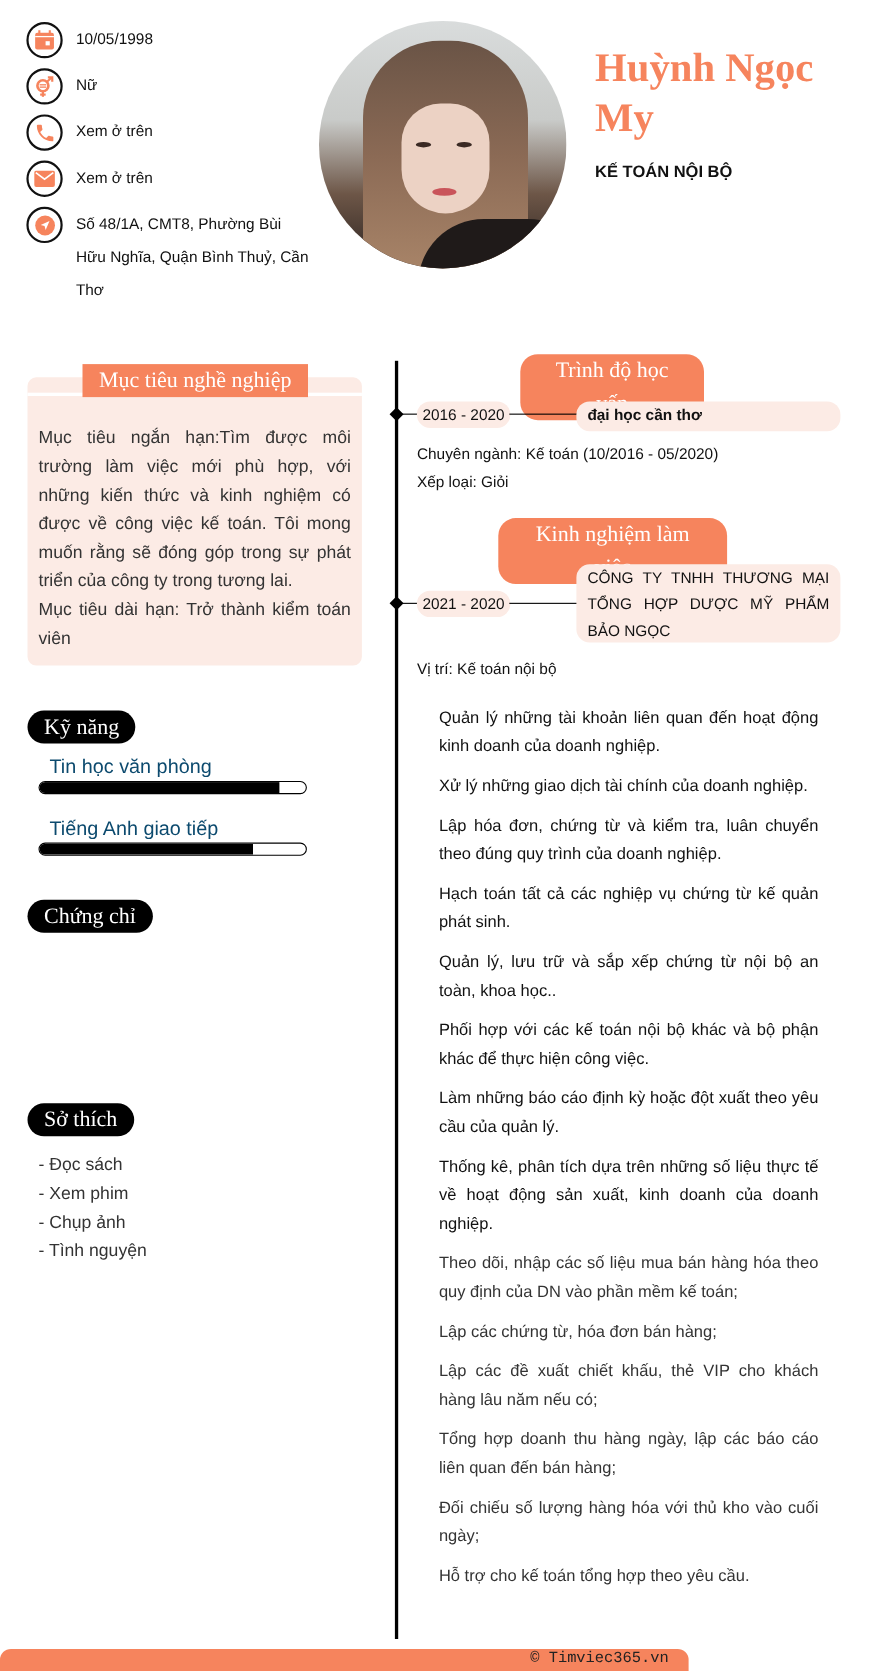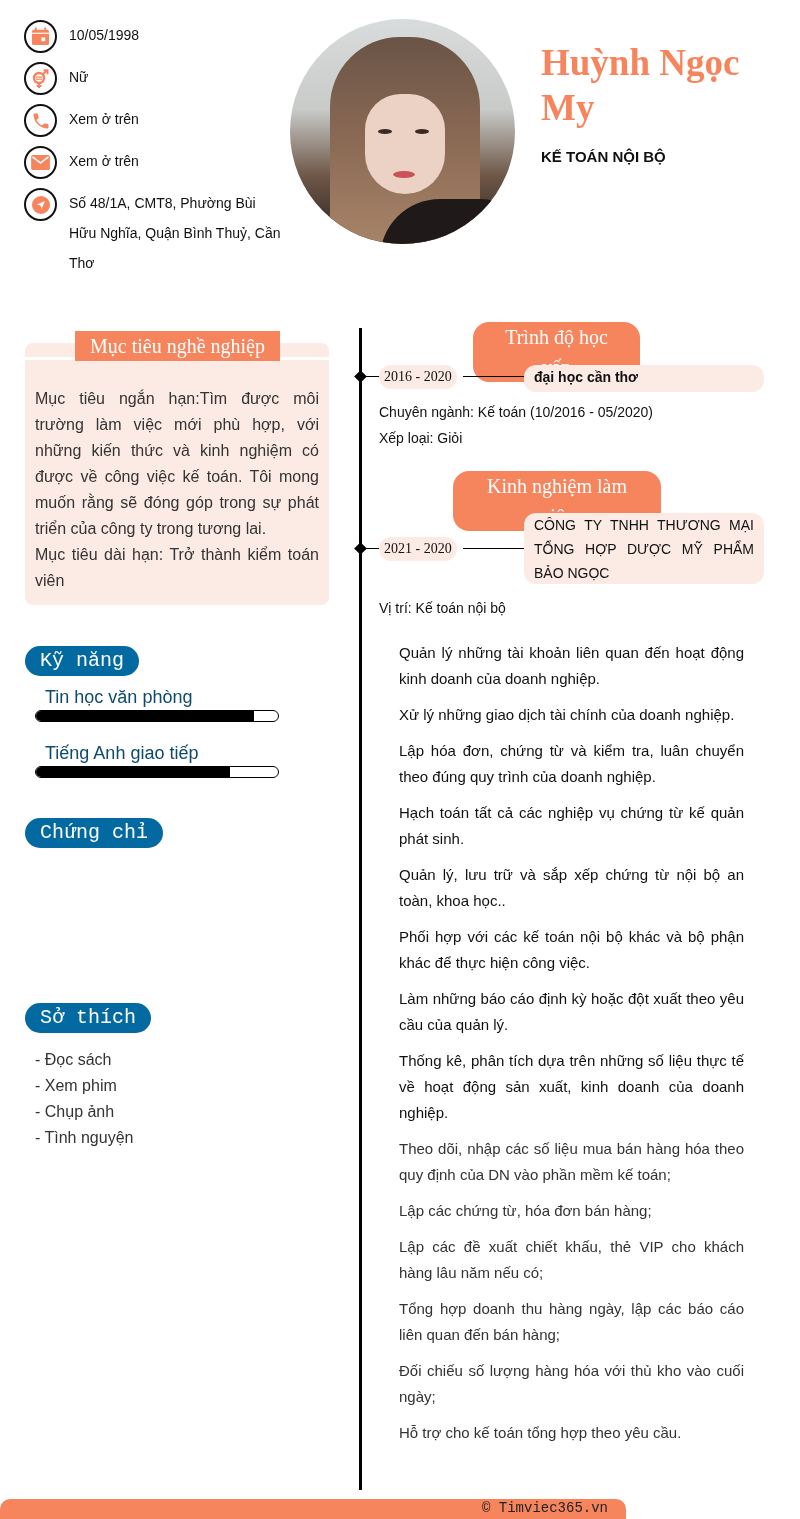--- a/index.html
+++ b/index.html
@@ -24,21 +24,21 @@
   .avatar .eye { position: absolute; top: 110px; width: 14px; height: 5px; border-radius: 50%; background: #3b2a24; }
   .avatar .lips { position: absolute; left: 103px; top: 152px; width: 22px; height: 7px; border-radius: 50%; background: #c9545a; }
   .avatar .shoulder { position: absolute; left: 90px; top: 180px; width: 160px; height: 80px; border-radius: 60px 60px 0 0; background: #1f1a19; }
 
   
   .name { position: absolute; left: 541px; top: 40px; width: 240px; font-family: "Liberation Serif", serif;
     font-weight: bold; font-size: 37px; line-height: 45px; color: #f6845d; }
   .job-title { position: absolute; left: 541px; top: 148px; font-size: 15px; font-weight: bold; color: #111; }
 
   
-  .pill { display: inline-block; background: #0369a1; color: #fff; font-family: Liberation Mono, monospace;
+  .pill { display: inline-block; background: #000000; color: #fff; font-family: Liberation Serif, serif;
     font-size: 20px; line-height: 30px; padding: 0 15px; border-radius: 16px; }
 
   .objective { position: absolute; left: 25px; top: 343px; width: 304px; height: 262px; background: #fcebe5; border-radius: 8px; }
   .objective .band { position: absolute; left: 0; top: 14px; width: 100%; height: 3px; background: #fff; }
   .objective .title { position: absolute; left: 50px; top: -12px; width: 205px; height: 30px; background: #f6845d; color: #fff;
     font-family: "Liberation Serif", serif; font-size: 20px; line-height: 30px; text-align: center; }
   .objective .body { position: absolute; left: 10px; top: 43px; width: 284px; font-size: 16px; line-height: 26px;
     text-align: justify; color: #333; }
 
   .skills { position: absolute; left: 25px; top: 646px; width: 300px; }
@@ -51,21 +51,21 @@
   .hobbies { position: absolute; left: 25px; top: 1003px; width: 304px; }
   .plain-list { margin-top: 14px; margin-left: 10px; font-size: 16px; line-height: 26px; color: #333; }
 
   
   .timeline-line { position: absolute; left: 359px; top: 328px; width: 3px; height: 1162px; background: #000; }
   .section-pill { position: absolute; background: #f6845d; color: #fff; font-family: "Liberation Serif", serif;
     font-size: 20px; line-height: 30px; padding: 0 16px; border-radius: 16px; text-align: center; }
 
   .node { position: absolute; width: 9px; height: 9px; background: #000; transform: rotate(45deg); }
   .connector { position: absolute; height: 1px; background: #000; }
-  .date-pill { position: absolute; background: #fcebe5; border-radius: 12px; font-size: 14px; line-height: 24px; padding: 0 5px; color: #111; font-family: Liberation Serif, serif; }
+  .date-pill { position: absolute; background: #fcebe5; border-radius: 12px; font-size: 14px; line-height: 24px; padding: 0 5px; color: #111; }
   .org-pill { position: absolute; background: #fcebe5; border-radius: 12px; font-size: 14px; color: #111; }
 
   .detail { position: absolute; left: 379px; font-size: 14px; line-height: 26px; color: #111; }
 
   .duties { position: absolute; left: 399px; top: 640px; width: 345px; }
   .duty { font-size: 15px; line-height: 26px; text-align: justify; margin-bottom: 10px; color: #111; }
   .duty.muted { color: #333; }
 
   
   .footer { position: absolute; left: 0; top: 1499px; width: 626px; height: 20px; background: #f6845d; border-radius: 10px 10px 0 0; }

